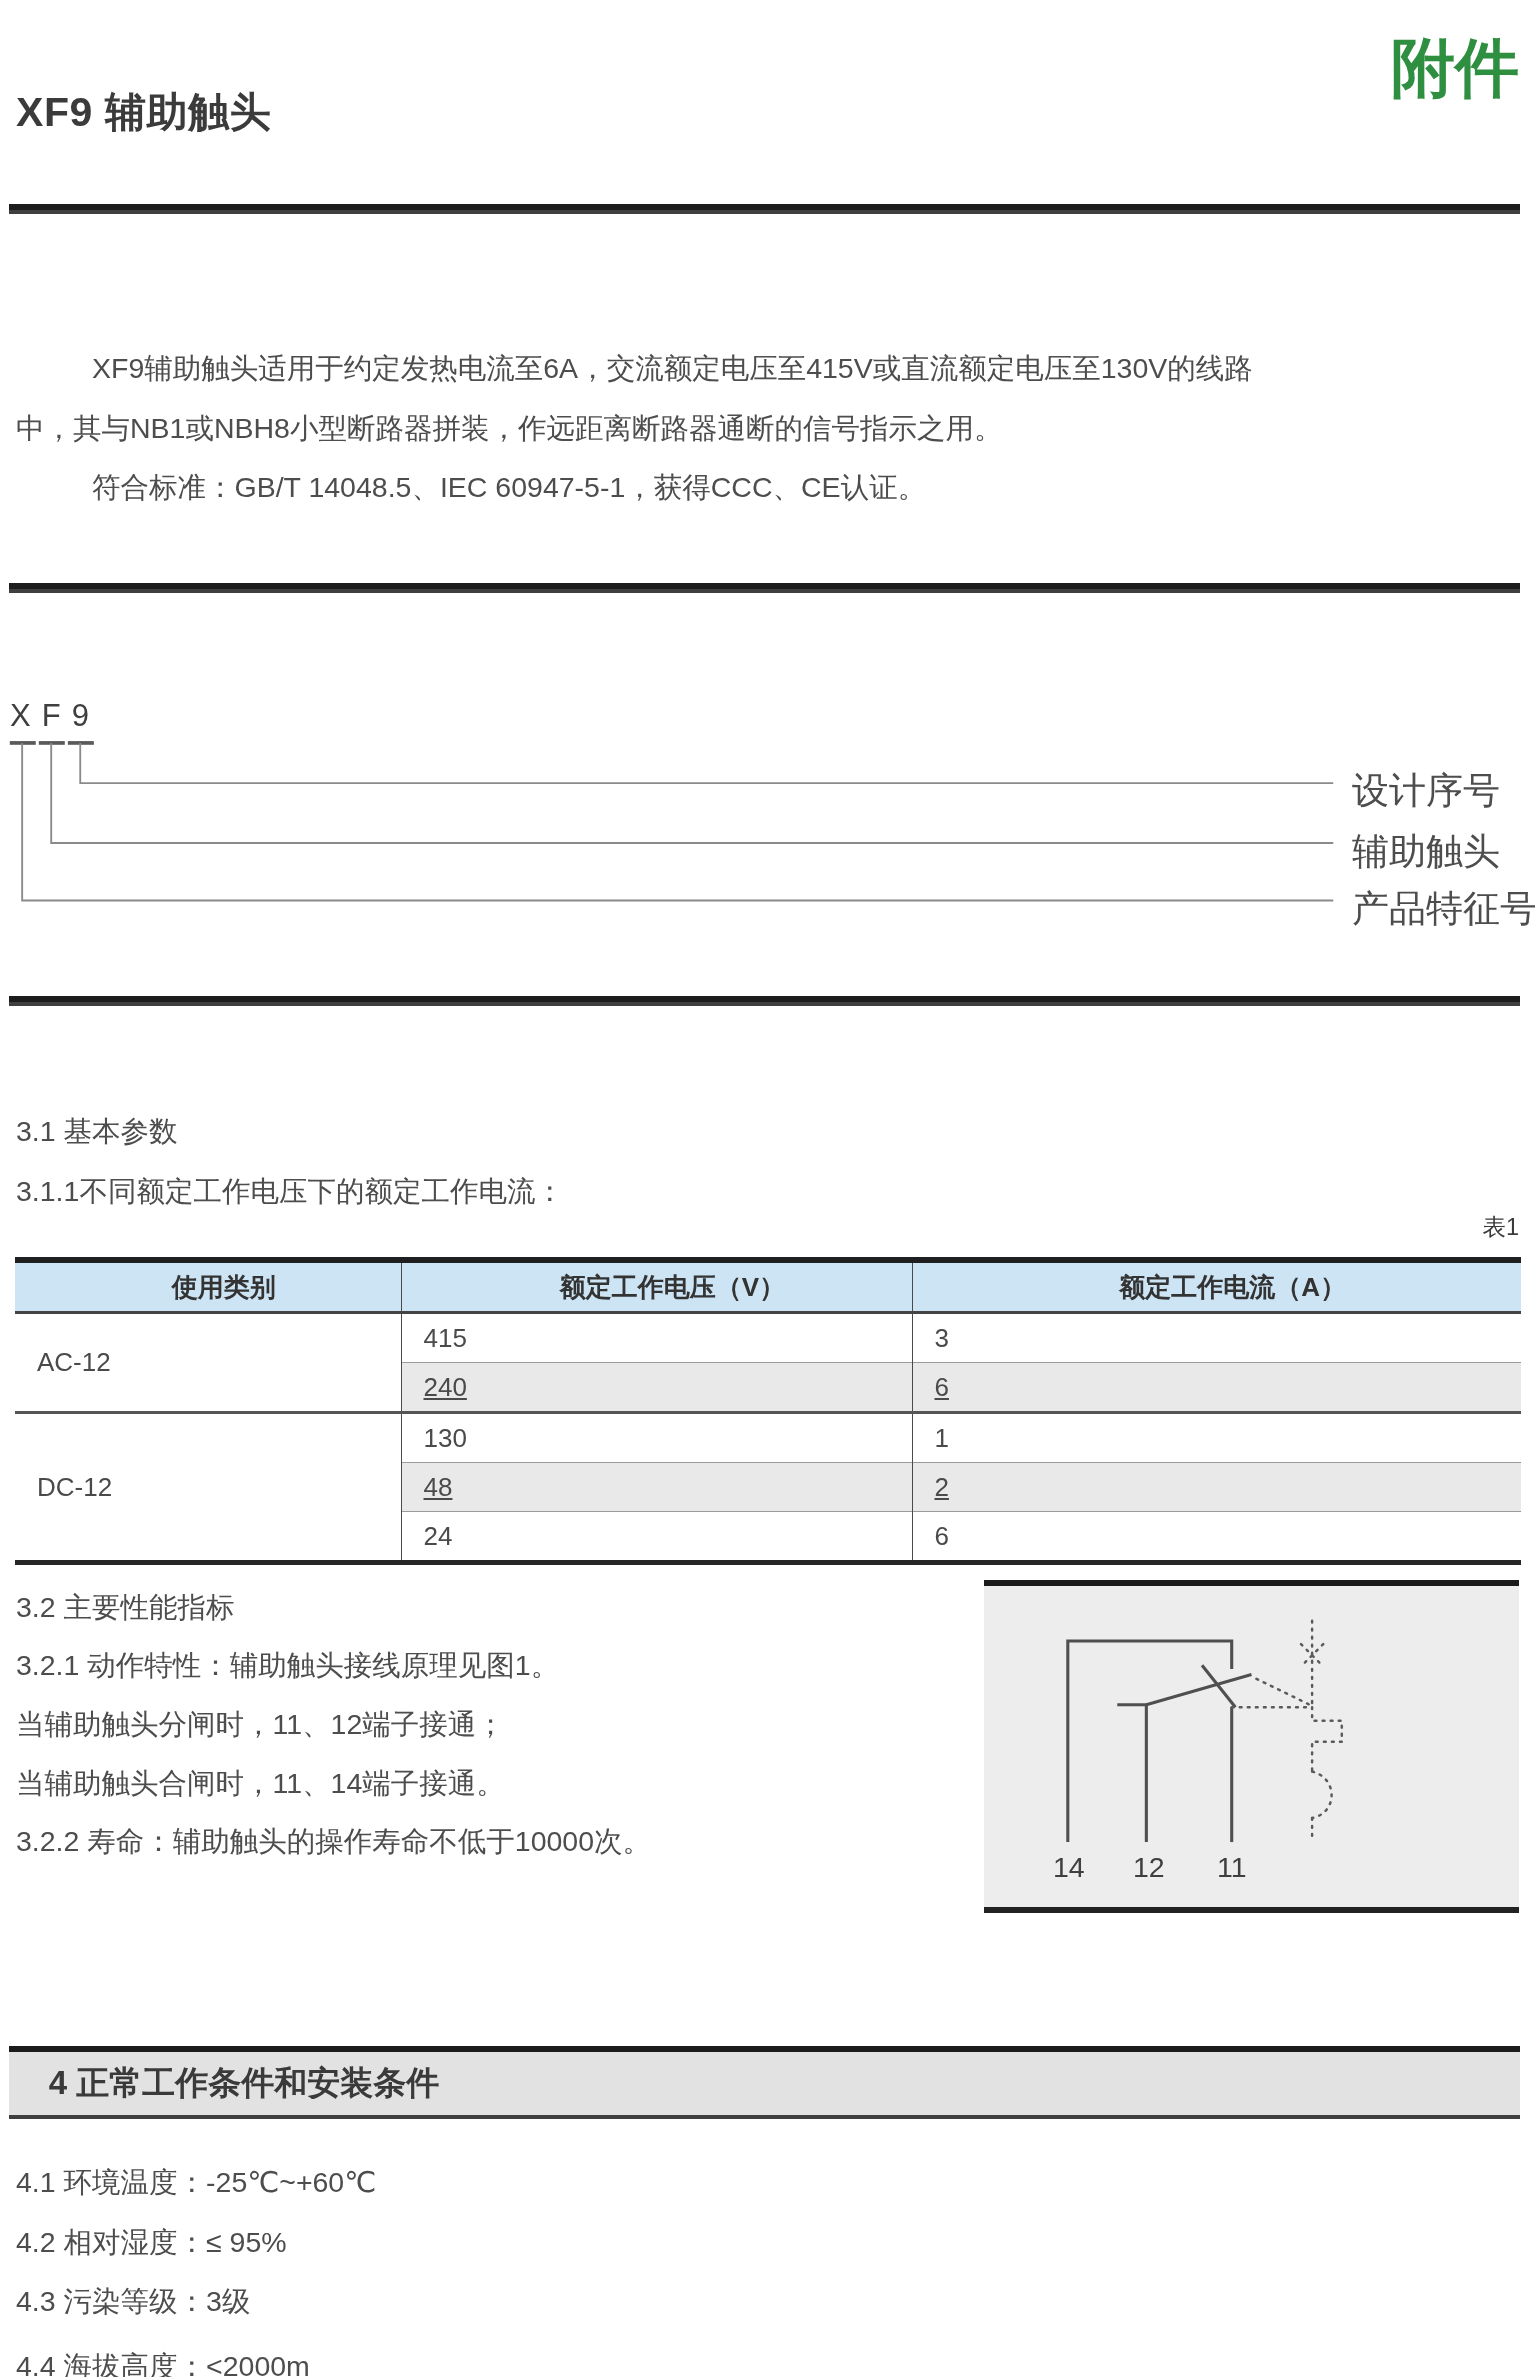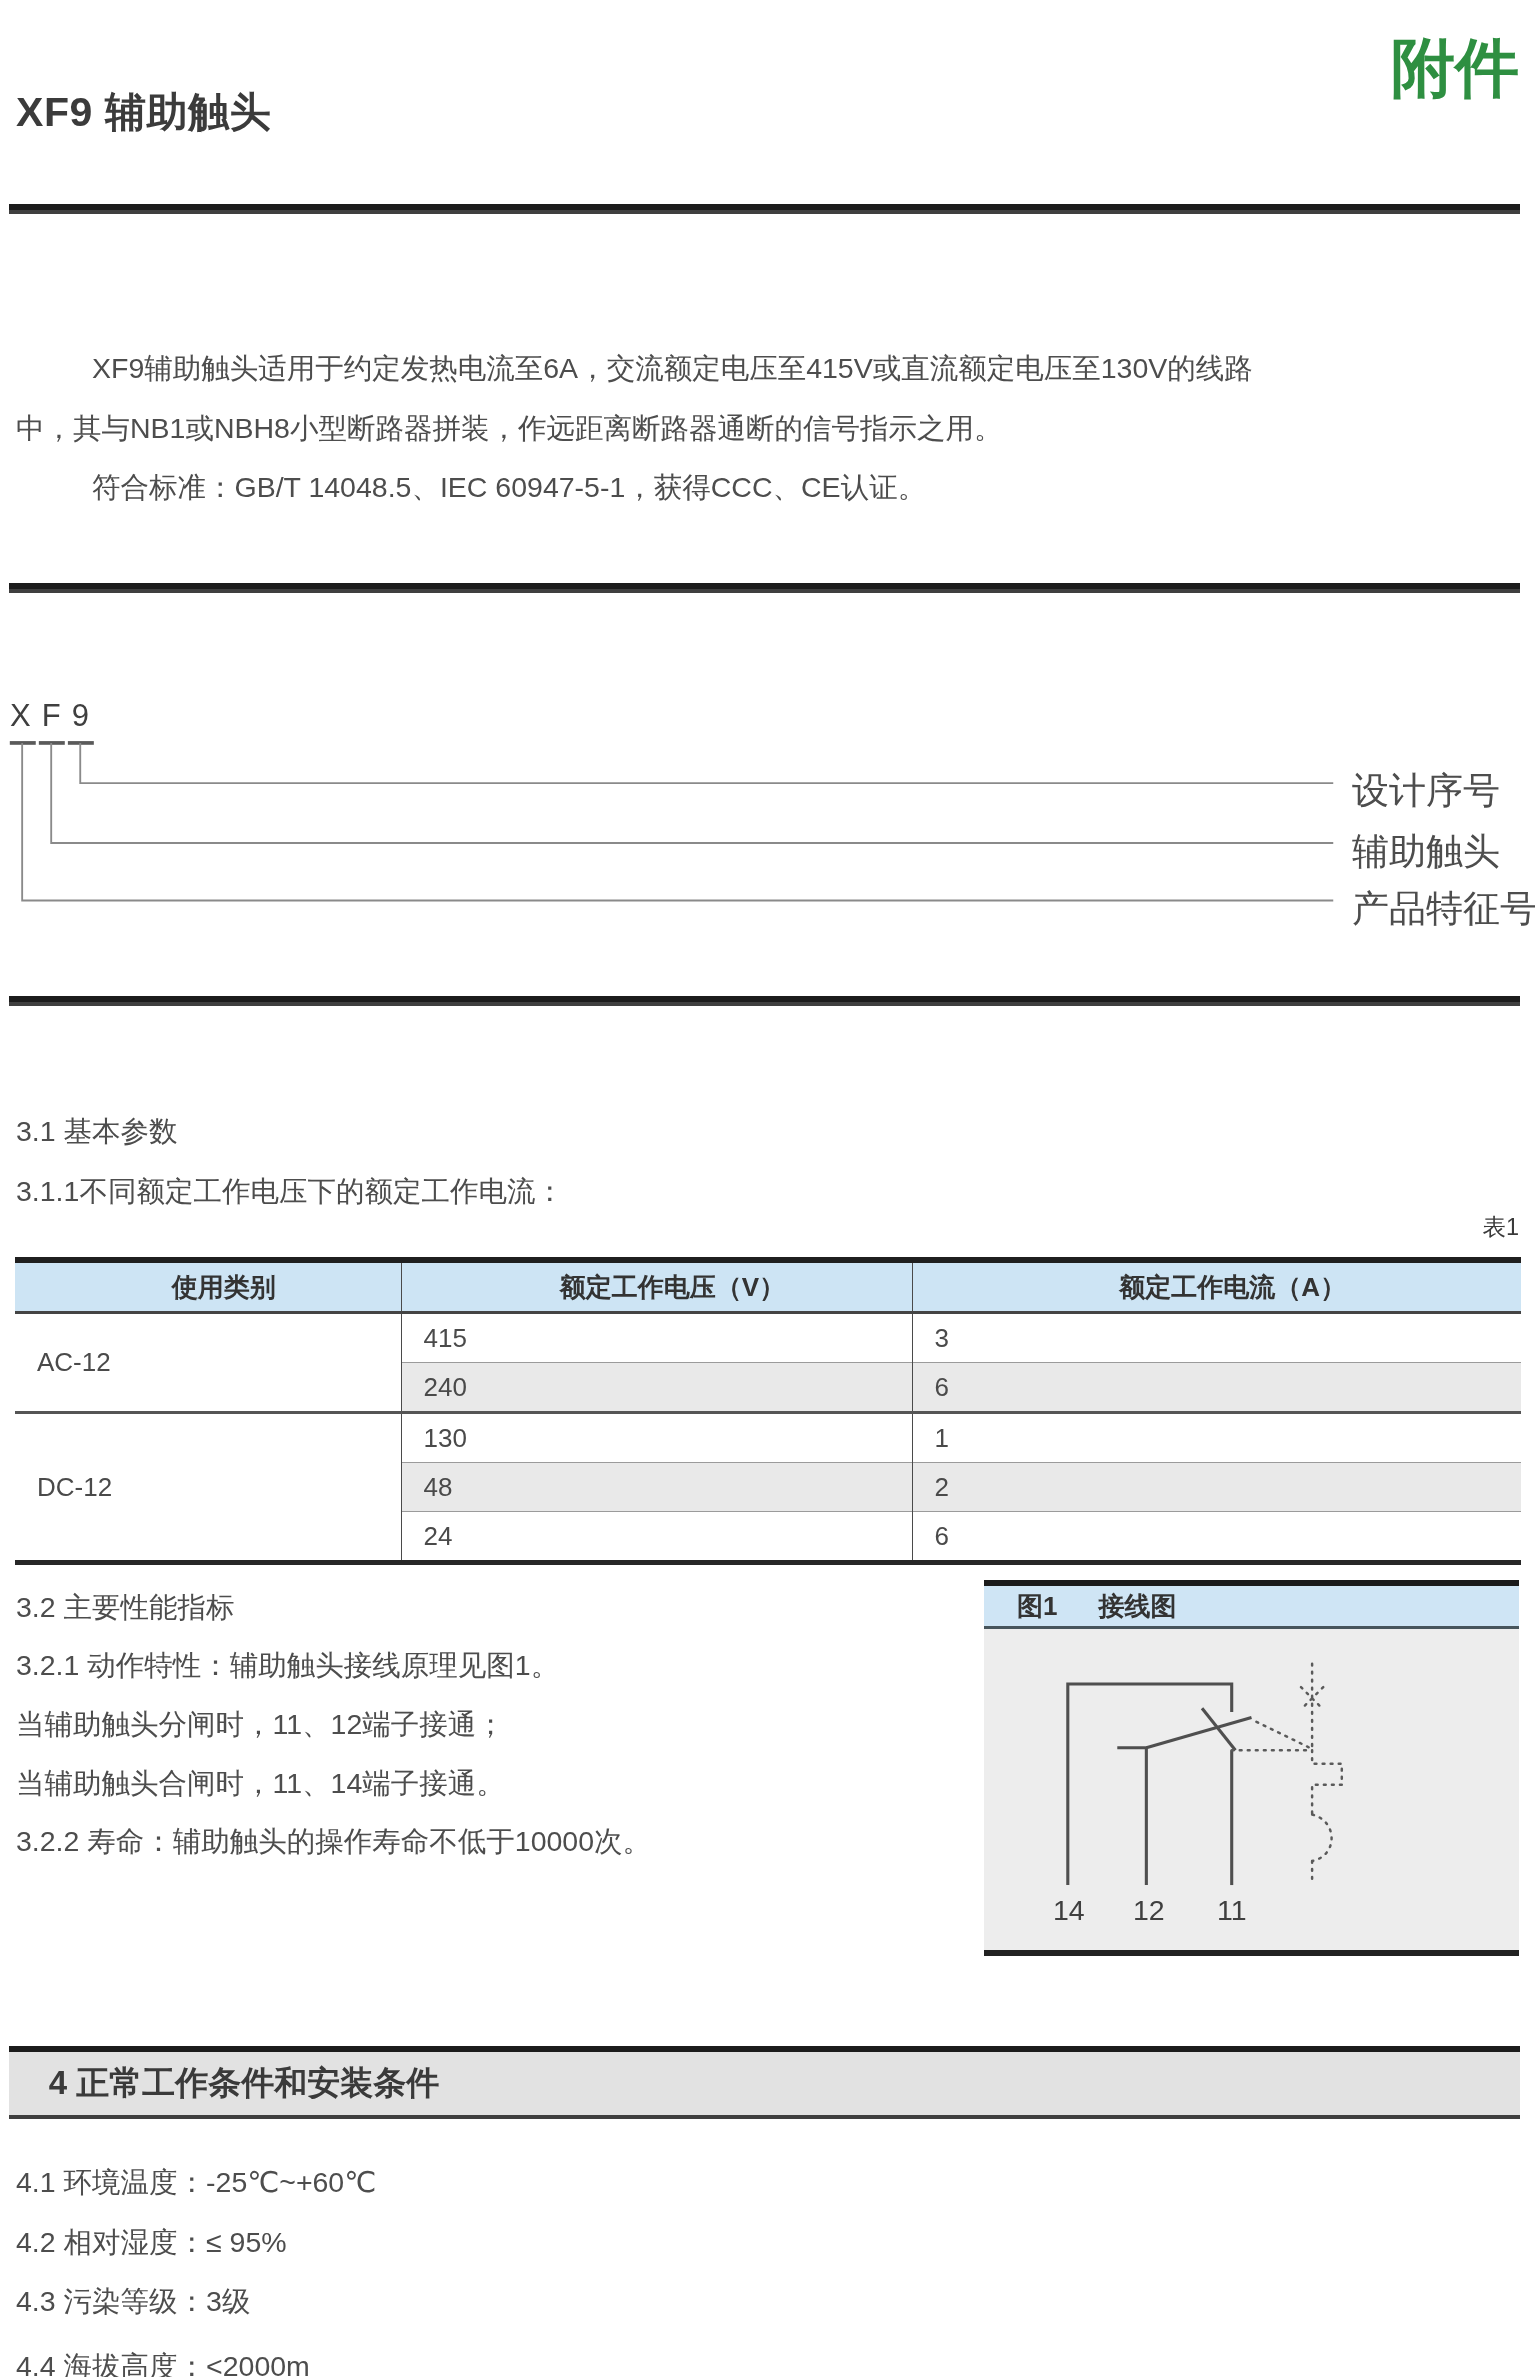--- a/index.html
+++ b/index.html
@@ -33,21 +33,21 @@
     font-size:26px;color:#4a4a4a;
   }
   table.ratings th{
     background:#cde4f4;text-align:center;font-weight:bold;color:#333333;
     height:48px;padding:0 0 0 32px;font-size:26px;
     border-bottom:3.1px solid #444444;
   }
   table.ratings td{height:48px;padding:0 0 0 22px;background:#ffffff;}
   table.ratings th + th{border-left:1.9px solid #4a4a4a;}
   table.ratings td.v{border-left:1.9px solid #4a4a4a;}
-  table.ratings tr.alt td.v{background:#e9e9e9;}
+  table.ratings tr.alt td.v{background:#e9e9e9;text-decoration:underline;}
   table.ratings tr.sep td{border-top:1.2px solid #9b9b9b;}
   table.ratings tr.gsep td{border-top:3.1px solid #555555;}
   
   .figure{position:absolute;left:984px;top:1580px;width:535px;}
   .figure .topline{height:6.2px;background:#1b1b1b;}
   .figure .fig-head{
     height:40px;background:#cfe5f5;border-bottom:3.1px solid #47555c;
     display:flex;align-items:center;padding-left:33px;
     font-size:26px;font-weight:bold;color:#333333;
   }
@@ -144,25 +144,20 @@
 </table>
 
 <div class="abs t" style="top:1589px;left:16px;">3.2 主要性能指标</div>
 <div class="abs t" style="top:1647px;left:16px;">3.2.1 动作特性：辅助触头接线原理见图1。</div>
 <div class="abs t" style="top:1706px;left:16px;">当辅助触头分闸时，11、12端子接通；</div>
 <div class="abs t" style="top:1765px;left:16px;">当辅助触头合闸时，11、14端子接通。</div>
 <div class="abs t" style="top:1823px;left:16px;">3.2.2 寿命：辅助触头的操作寿命不低于10000次。</div>
 
 <div class="figure">
   <div class="topline"></div>
-  <div class="fig-head">
-    <span>图1</span>
-    <span class="gap"></span>
-    <span>接线图</span>
-  </div>
   <div class="fig-body">
     <svg width="535" height="321" viewBox="0 0 864 519">
 
       <polyline points="135,414 135,89 400,89 400,134" fill="none" stroke="#4f4f4f" stroke-width="5"></polyline>
       <line x1="262" y1="192" x2="432" y2="143" stroke="#4f4f4f" stroke-width="5"></line>
       <line x1="352" y1="128" x2="406" y2="196" stroke="#4f4f4f" stroke-width="5"></line>
       <polyline points="215,192 262,192 262,414" fill="none" stroke="#4f4f4f" stroke-width="5"></polyline>
       <line x1="400" y1="196" x2="400" y2="414" stroke="#4f4f4f" stroke-width="5"></line>
 
       <g stroke="#5a5a5a" stroke-width="4" fill="none" stroke-dasharray="3 10" stroke-linecap="round">

